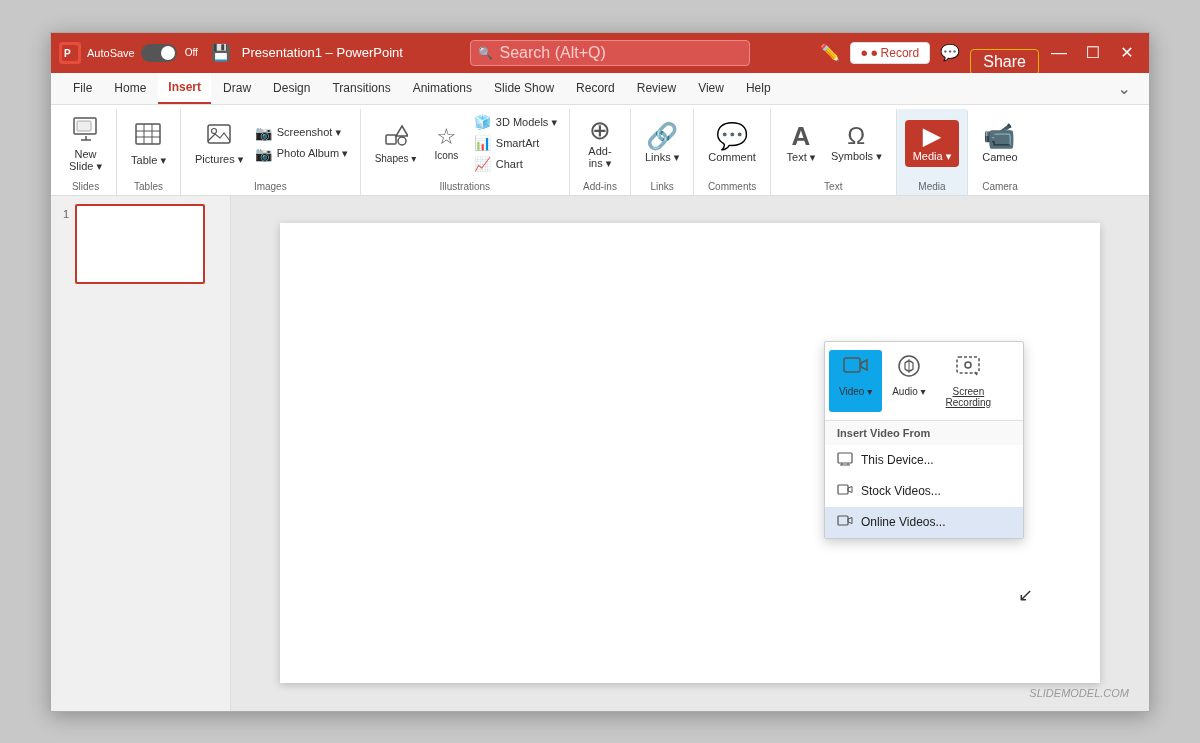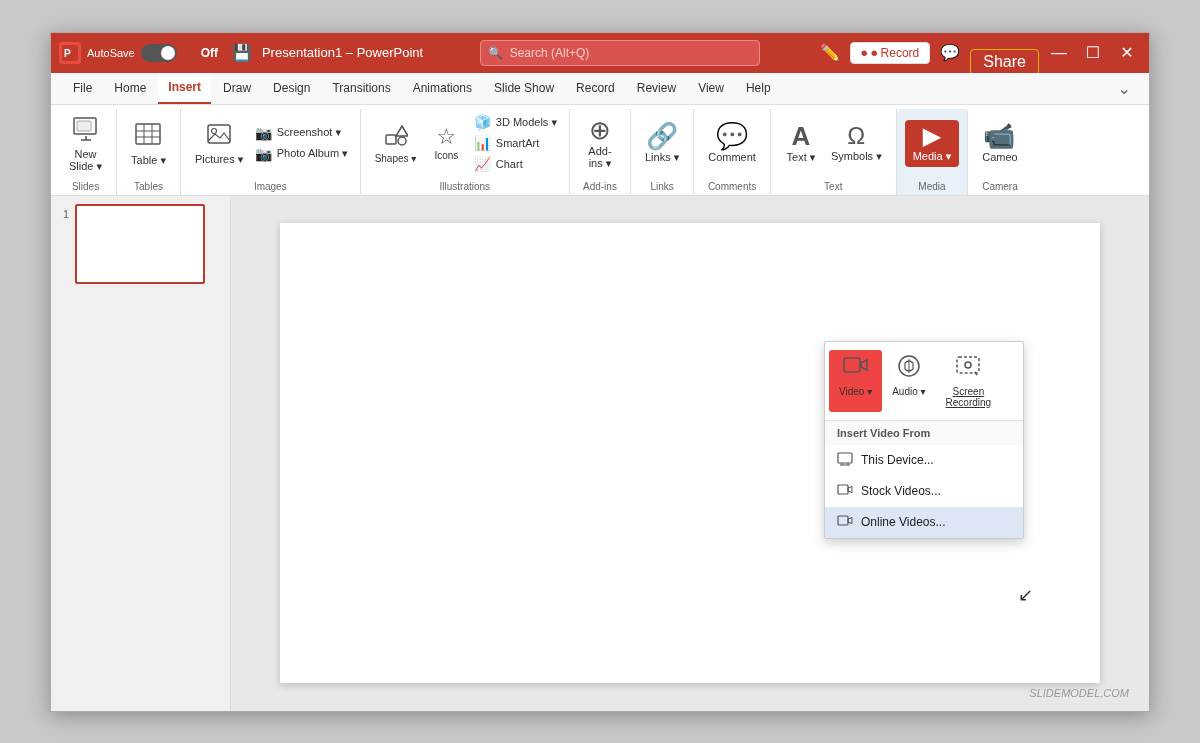--- a/index.html
+++ b/index.html
@@ -62,24 +62,23 @@
       cursor: pointer;
     }
     .toggle-knob {
       width: 14px;
       height: 14px;
       background: white;
       border-radius: 50%;
       margin-left: 18px;
     }
     .toggle-text {
-      font-size: 12px;
-      color: white;
-      margin-left: 18px;
-      font-weight: bold;
+      font-size: 10px;
+      color: white;
+      margin-left: 2px;
     }
     .save-icon {
       color: white;
       font-size: 16px;
       margin-left: 8px;
     }
     .title-text {
       color: white;
       font-size: 13px;
       margin-left: 4px;
@@ -96,21 +95,21 @@
       align-items: center;
       padding: 0 8px;
       gap: 6px;
       color: #fcc;
     }
     .search-bar input {
       background: transparent;
       border: none;
       outline: none;
       color: #fdd;
-      font-size: 12px;
+      font-size: 16px;
       width: 100%;
     }
     .search-bar input::placeholder { color: #fcc; }
     .title-btn {
       background: transparent;
       border: none;
       color: white;
       font-size: 16px;
       cursor: pointer;
       width: 28px;
@@ -315,21 +314,21 @@
     }
     .media-dropdown-item-top {
       display: flex;
       flex-direction: column;
       align-items: center;
       padding: 4px 10px;
       cursor: pointer;
       border-radius: 3px;
       gap: 2px;
     }
-    .media-dropdown-item-top.active { background: #ef4444; }
+    .media-dropdown-item-top.active { background: #0ea5e9; }
     .media-dropdown-item-top .icon { font-size: 22px; color: #555; }
     .media-dropdown-item-top .label { font-size: 10px; color: #333; white-space: nowrap; }
     .media-dropdown-header {
       padding: 6px 12px;
       font-size: 11px;
       color: #555;
       font-weight: 600;
       background: #f9f9f9;
     }
     .media-dropdown-menu-item {

